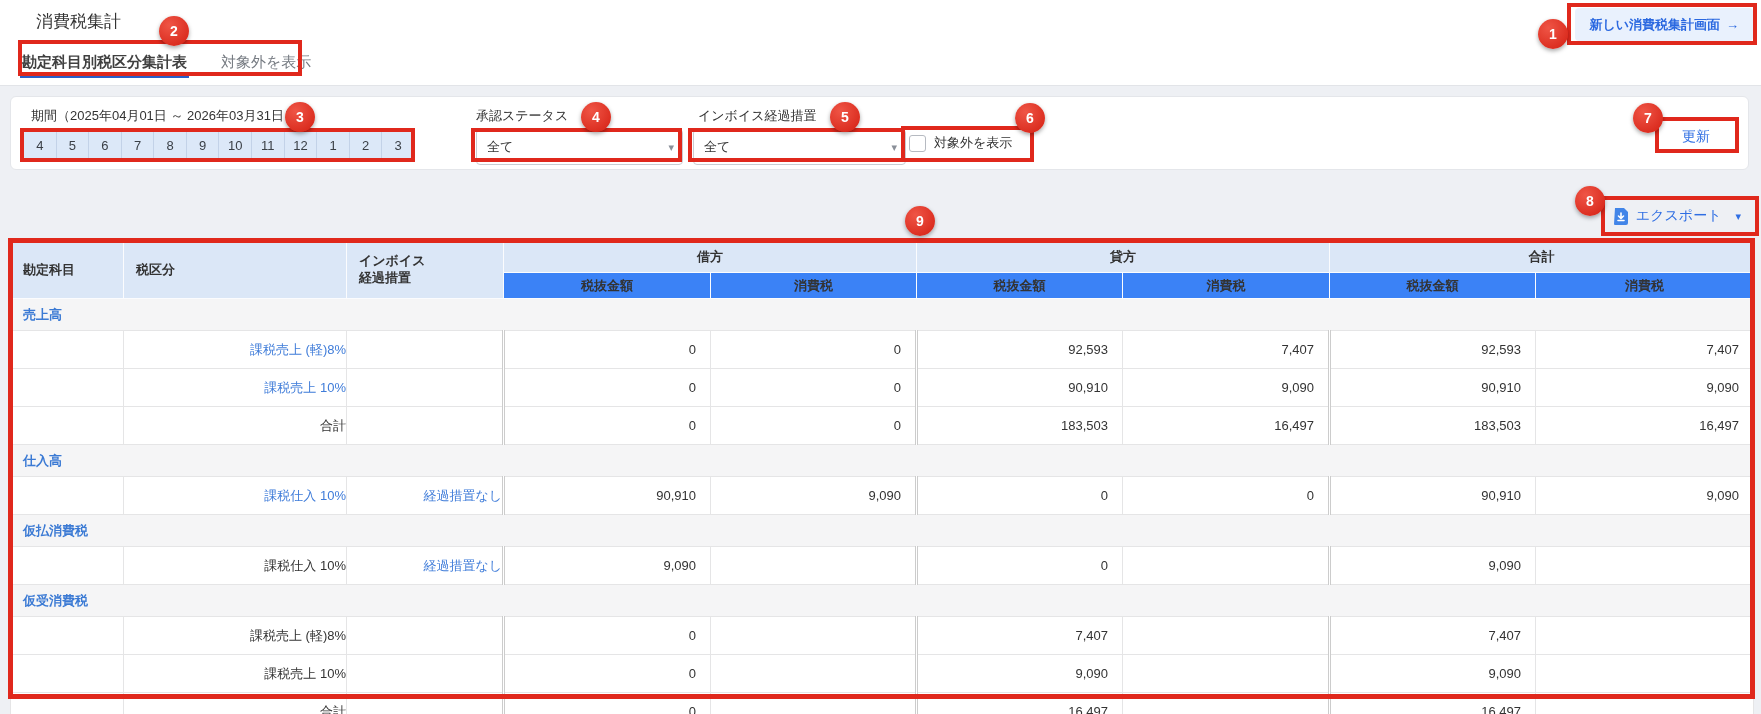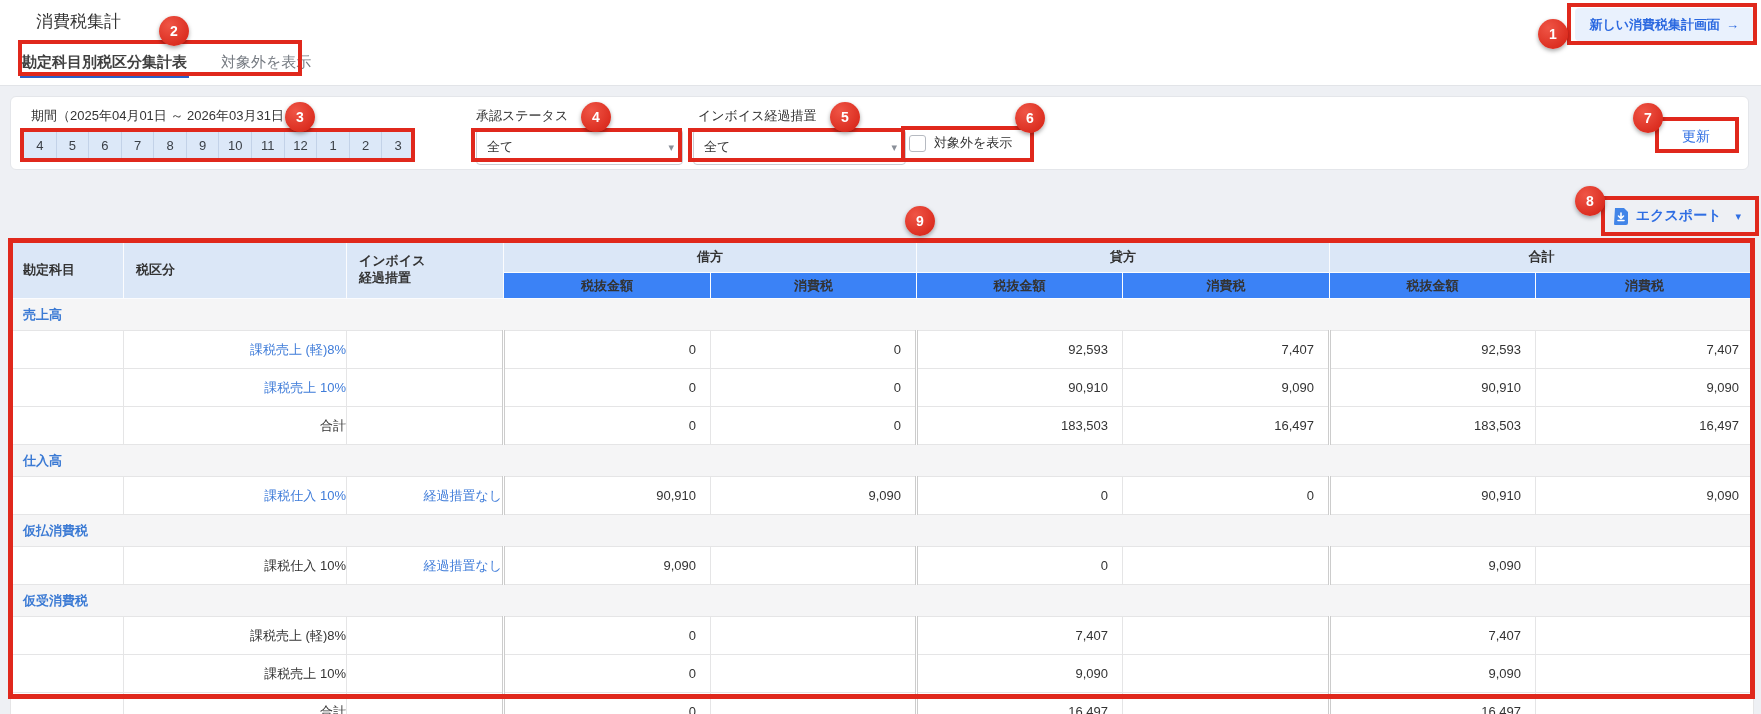--- a/index.html
+++ b/index.html
@@ -38,21 +38,21 @@
   .sel-invoice  { left:682px; width:213px; }
   .select .caret { position:absolute; right:8px; color:#8a8f98; font-size:11px; }
   .checkbox-wrap { position:absolute; left:898px; top:37px; display:flex; align-items:center; gap:8px;
             font-size:13px; color:#333; cursor:pointer; }
   .checkbox-box { width:15px; height:15px; border:1px solid #b6bac1; border-radius:3px; background:#fff; }
   .refresh-btn { position:absolute; right:14px; top:26px; width:76px; height:28px; display:flex;
             align-items:center; justify-content:center; color:#2f6ee3; font-size:14px; cursor:pointer; }
 
   
   .export-btn { position:absolute; right:8px; top:199px; height:34px; display:flex; align-items:center;
-            gap:8px; padding:0 12px; color:#2f6ee3; font-size:14px; cursor:pointer;font-weight:bold; }
+            gap:8px; padding:0 12px; color:#2f6ee3; font-size:14px; cursor:pointer; }
   .export-btn .caret { font-size:11px; margin-left:6px; }
 
   
   .tax-table { position:absolute; left:10px; top:240px; width:1743px; border-collapse:collapse;
             table-layout:fixed; background:#fff; font-size:13px; }
   .tax-table th { font-weight:bold; color:#333; border:1px solid #fbfcfe; box-sizing:border-box; }
   .tax-table thead tr:first-child th { height:32px; background:#dbe7f7; }
   .tax-table thead tr:last-child th { height:26px; background:#3b82f6; }
   .tax-table th.rowspan2 { background:#dbe7f7 !important; }
   .th-left { text-align:left; padding-left:12px; }

